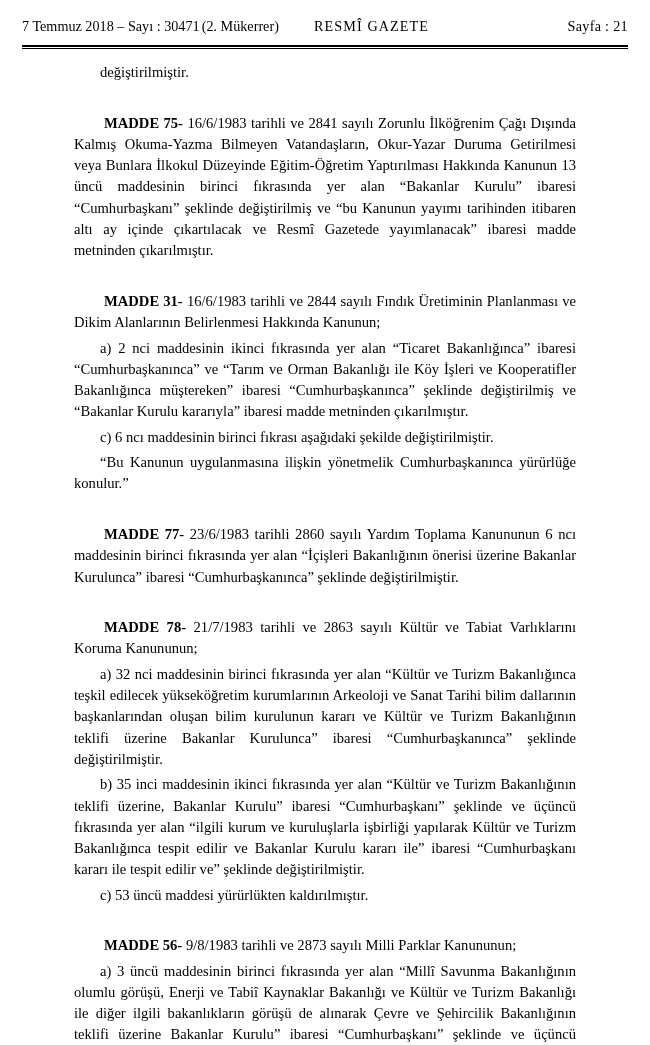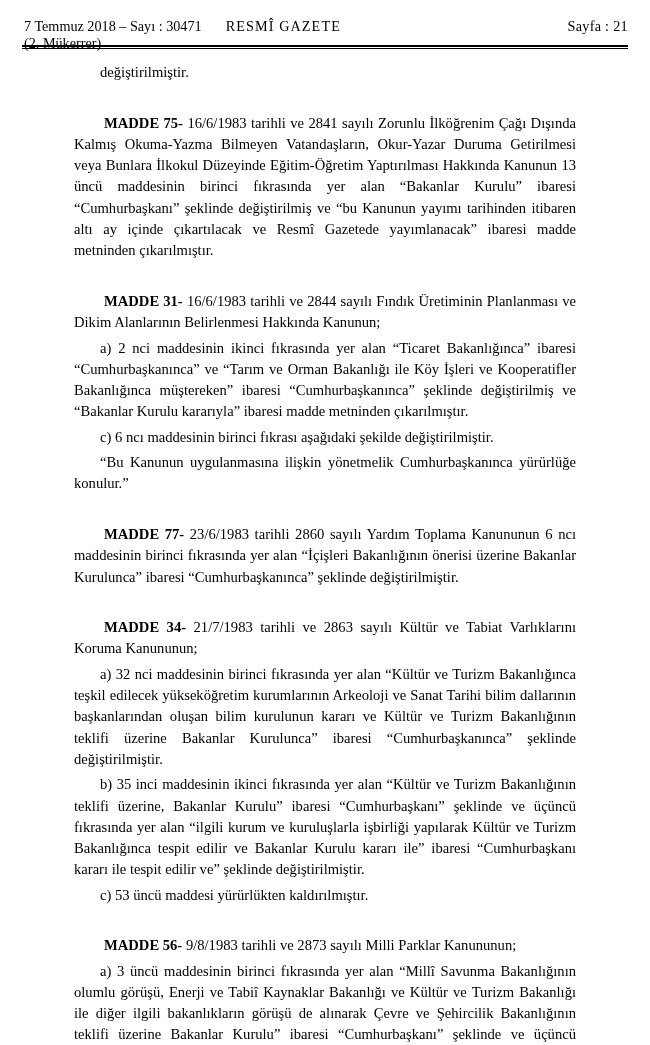--- a/index.html
+++ b/index.html
@@ -27,31 +27,30 @@
     width: 606px;
     height: 24px;
     display: flex;
     align-items: baseline;
     font-size: 14.2px;
     white-space: nowrap;
   }
   .hdr-left {
     display: flex;
     align-items: baseline;
-    flex-direction: column;
   }
   .hdr-date {
     font-weight: normal;
   }
   .hdr-mukerrer {
     font-weight: normal;
     margin-left: 2px;
   }
   .hdr-title {
-    margin-left: 26px;
+    margin-left: 35px;
     letter-spacing: 1.1px;
     font-weight: normal;
   }
   .hdr-right {
     margin-left: auto;
     font-weight: normal;
     letter-spacing: 0.3px;
   }
 
   .header-rule {
@@ -141,21 +140,21 @@
     <p class="para indent">c) 6 ncı maddesinin birinci fıkrası aşağıdaki şekilde değiştirilmiştir.</p>
 
     <p class="para indent">“Bu Kanunun uygulanmasına ilişkin yönetmelik Cumhurbaşkanınca yürürlüğe konulur.”</p>
 
     <div class="spacer"></div>
 
     <p class="para indent-wide"><span class="madde-label">MADDE 77-</span><span> 23/6/1983 tarihli 2860 sayılı Yardım Toplama Kanununun 6 ncı maddesinin birinci fıkrasında yer alan “İçişleri Bakanlığının önerisi üzerine Bakanlar Kurulunca” ibaresi “Cumhurbaşkanınca” şeklinde değiştirilmiştir.</span></p>
 
     <div class="spacer"></div>
 
-    <p class="para indent-wide"><span class="madde-label">MADDE 34-</span><span> 21/7/1983 tarihli ve 2863 sayılı Kültür ve Tabiat Varlıklarını Koruma Kanununun;</span></p>
+    <p class="para indent-wide"><span class="madde-label">MADDE 78-</span><span> 21/7/1983 tarihli ve 2863 sayılı Kültür ve Tabiat Varlıklarını Koruma Kanununun;</span></p>
 
     <p class="para indent">a) 32 nci maddesinin birinci fıkrasında yer alan “Kültür ve Turizm Bakanlığınca teşkil edilecek yükseköğretim kurumlarının Arkeoloji ve Sanat Tarihi bilim dallarının başkanlarından oluşan bilim kurulunun kararı ve Kültür ve Turizm Bakanlığının teklifi üzerine Bakanlar Kurulunca” ibaresi “Cumhurbaşkanınca” şeklinde değiştirilmiştir.</p>
 
     <p class="para indent">b) 35 inci maddesinin ikinci fıkrasında yer alan “Kültür ve Turizm Bakanlığının teklifi üzerine, Bakanlar Kurulu” ibaresi “Cumhurbaşkanı” şeklinde ve üçüncü fıkrasında yer alan “ilgili kurum ve kuruluşlarla işbirliği yapılarak Kültür ve Turizm Bakanlığınca tespit edilir ve Bakanlar Kurulu kararı ile” ibaresi “Cumhurbaşkanı kararı ile tespit edilir ve” şeklinde değiştirilmiştir.</p>
 
     <p class="para indent">c) 53 üncü maddesi yürürlükten kaldırılmıştır.</p>
 
     <div class="spacer"></div>
 
     <p class="para indent-wide"><span class="madde-label">MADDE 56-</span><span> 9/8/1983 tarihli ve 2873 sayılı Milli Parklar Kanununun;</span></p>

